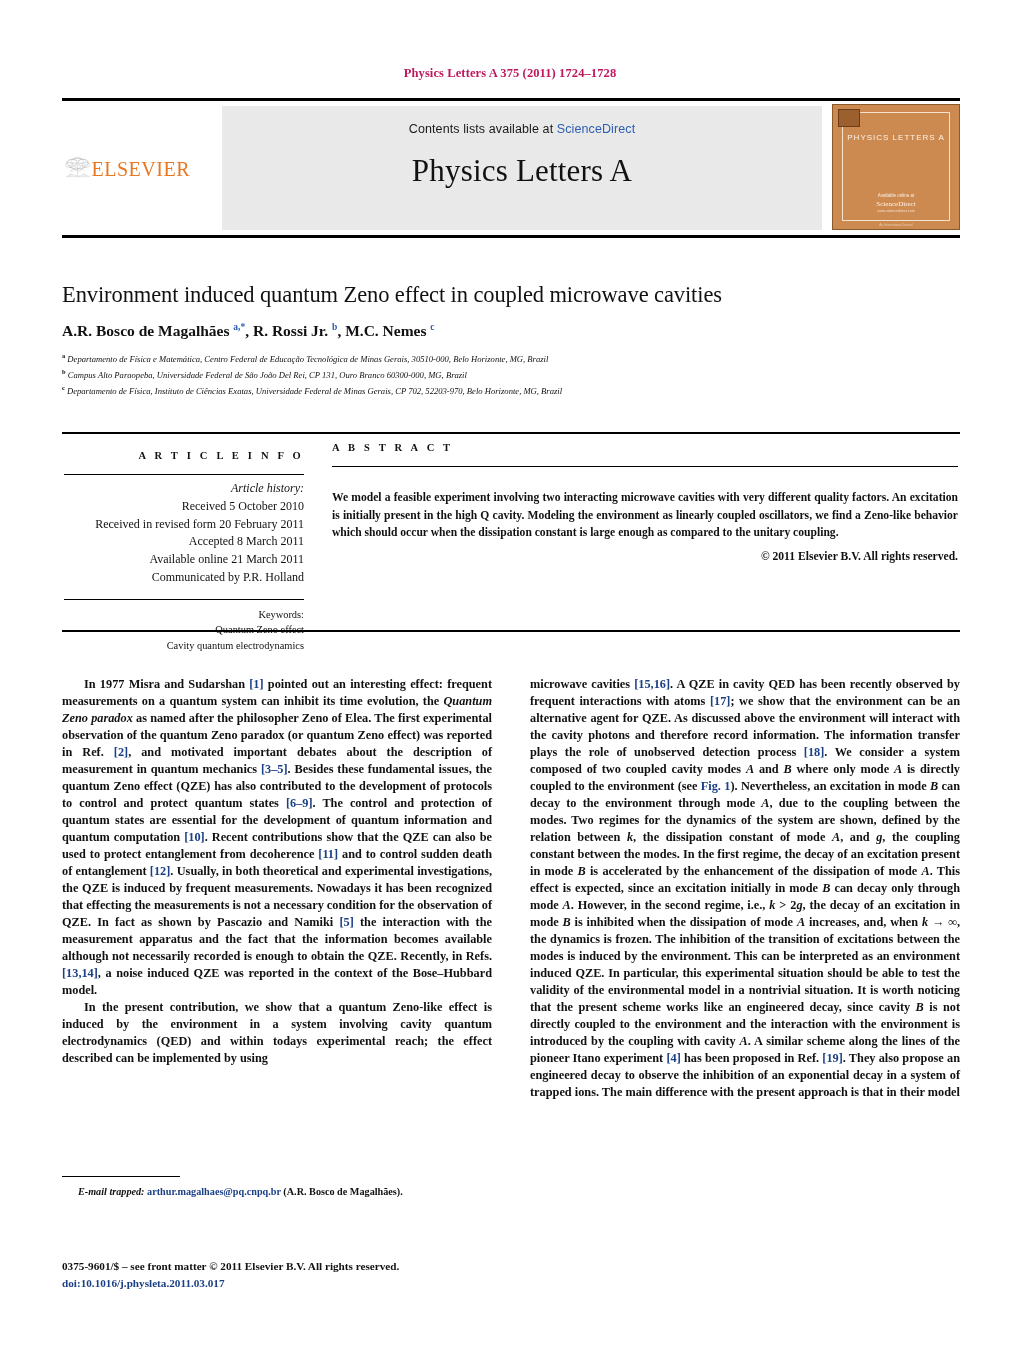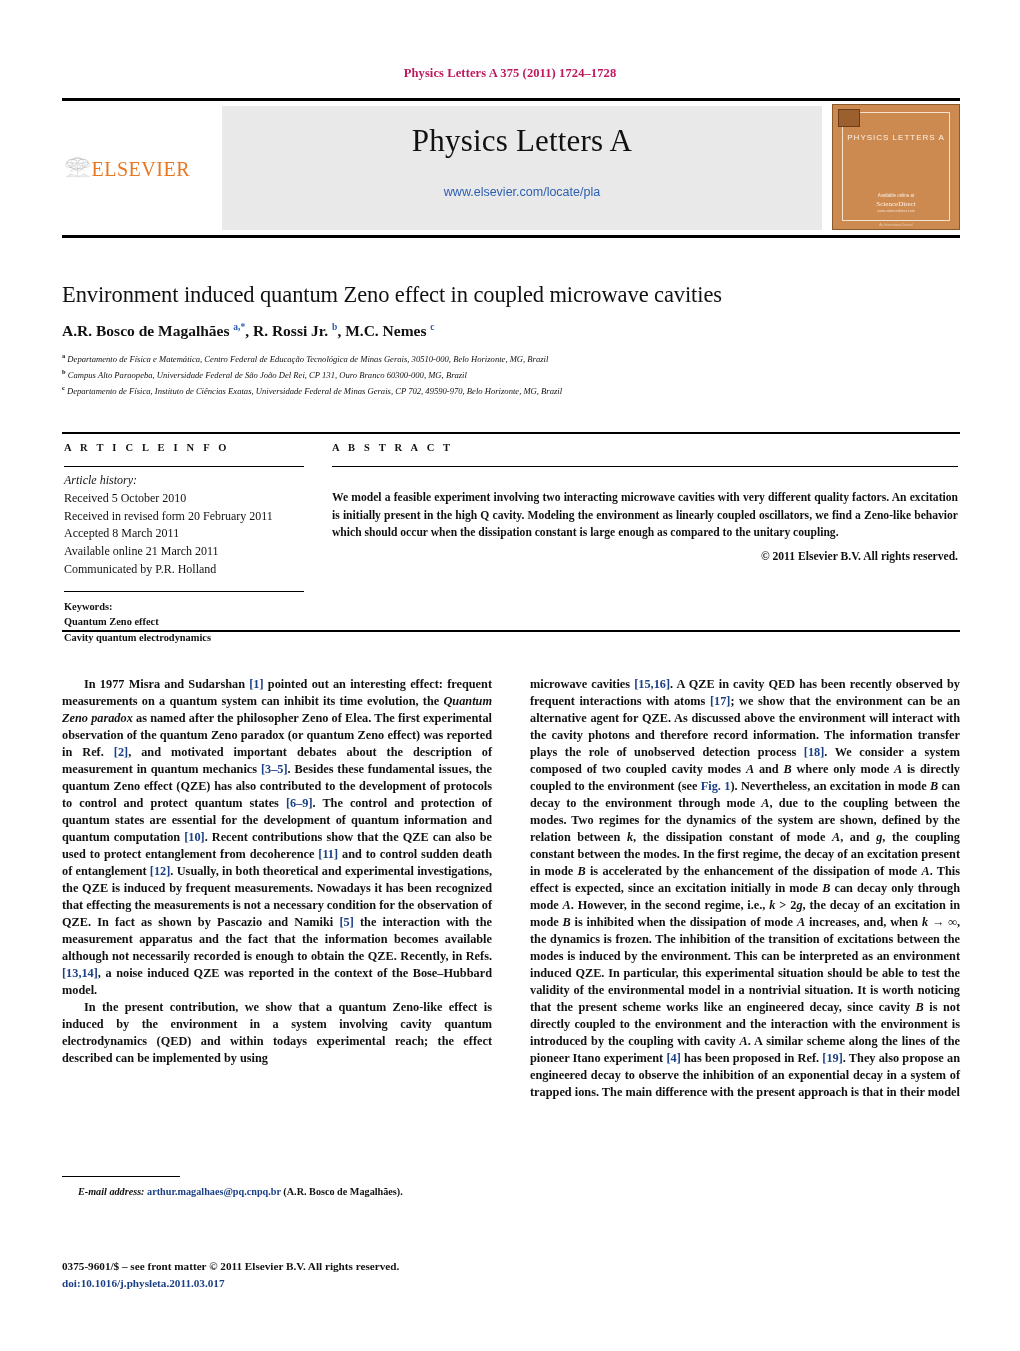--- a/index.html
+++ b/index.html
@@ -224,22 +224,23 @@
   }
   .band-rule-bottom {
     position: absolute;
     left: 0; top: 198px;
     width: 898px; height: 1.6px;
     background: #000;
   }
 
   .info-col {
     position: absolute;
-    left: 2px; top: 10px;
+    left: 2px; top: 18px;
     width: 240px;
+    text-align: right;
   }
   .abs-col {
     position: absolute;
     left: 270px; top: 10px;
     width: 626px;
   }
   .sec-head {
     font-family: "Liberation Serif", serif;
     font-weight: bold;
     font-size: 10.5px;
@@ -266,21 +267,21 @@
     height: 1.2px;
     background: #000;
     margin-top: 12px;
   }
   .kw-body {
     margin-top: 7px;
     font-family: "Liberation Serif", serif;
     font-size: 10.4px;
     line-height: 1.5;
     color: #111;
-    font-weight: bold;
+    font-weight: normal;
   }
   .abs-body {
     margin-top: 22px;
     font-family: "Liberation Serif", serif;
     font-size: 11.6px;
     line-height: 1.52;
     color: #111;
     text-align: justify;
     font-weight: bold;
   }
@@ -403,22 +404,22 @@
           <path d="M84 28 C90 22 100 22 106 30"></path>
           <path d="M40 44 C48 36 62 36 72 44"></path>
           <path d="M26 48 C34 42 44 42 50 48"></path>
           <path d="M66 48 C74 42 84 42 92 48"></path>
         </g>
       </svg>
       <div class="elsevier-word">ELSEVIER</div>
     </div>
 
     <div class="banner">
+      <div class="contents-line"><span>Contents lists available at </span><span class="sd">ScienceDirect</span></div>
       <div class="journal-title">Physics Letters A</div>
-      <div class="journal-url">www.elsevier.com/locate/pla</div>
     </div>
 
     <div class="cover-thumb">
       <div class="cover-inner-frame"></div>
       <div class="cover-elsevier-box"></div>
       <div class="cover-title">PHYSICS LETTERS A</div>
       <div class="cover-foot1">Available online at</div>
       <div class="cover-foot2">ScienceDirect</div>
       <div class="cover-foot3">www.sciencedirect.com</div>
       <div class="cover-bottombar">An International Journal</div>
@@ -426,21 +427,21 @@
 
     <div class="rule-thick-bottom"></div>
   </div>
 
   <div class="title-block">
     <div class="art-title">Environment induced quantum Zeno effect in coupled microwave cavities</div>
     <div class="authors">A.R. Bosco de Magalhães <sup>a,*</sup>, R. Rossi Jr. <sup>b</sup>, M.C. Nemes <sup>c</sup></div>
     <div class="affils">
       <div class="affil"><sup>a</sup> <span>Departamento de Física e Matemática, Centro Federal de Educação Tecnológica de Minas Gerais, 30510-000, Belo Horizonte, MG, Brazil</span></div>
       <div class="affil"><sup>b</sup> <span>Campus Alto Paraopeba, Universidade Federal de São João Del Rei, CP 131, Ouro Branco 60300-000, MG, Brazil</span></div>
-      <div class="affil"><sup>c</sup> <span>Departamento de Física, Instituto de Ciências Exatas, Universidade Federal de Minas Gerais, CP 702, 49590-970, Belo Horizonte, MG, Brazil</span></div>
+      <div class="affil"><sup>c</sup> <span>Departamento de Física, Instituto de Ciências Exatas, Universidade Federal de Minas Gerais, CP 702, 52203-970, Belo Horizonte, MG, Brazil</span></div>
     </div>
   </div>
 
   <div class="band">
     <div class="band-rule-top"></div>
 
     <div class="info-col">
       <div class="sec-head">A R T I C L E   I N F O</div>
       <div class="thin-rule"></div>
       <div class="info-body">
@@ -473,21 +474,21 @@
     <p>In 1977 Misra and Sudarshan <span class="ref">[1]</span> pointed out an interesting effect: frequent measurements on a quantum system can inhibit its time evolution, the <span class="it">Quantum Zeno paradox</span> as named after the philosopher Zeno of Elea. The first experimental observation of the quantum Zeno paradox (or quantum Zeno effect) was reported in Ref. <span class="ref">[2]</span>, and motivated important debates about the description of measurement in quantum mechanics <span class="ref">[3–5]</span>. Besides these fundamental issues, the quantum Zeno effect (QZE) has also contributed to the development of protocols to control and protect quantum states <span class="ref">[6–9]</span>. The control and protection of quantum states are essential for the development of quantum information and quantum computation <span class="ref">[10]</span>. Recent contributions show that the QZE can also be used to protect entanglement from decoherence <span class="ref">[11]</span> and to control sudden death of entanglement <span class="ref">[12]</span>. Usually, in both theoretical and experimental investigations, the QZE is induced by frequent measurements. Nowadays it has been recognized that effecting the measurements is not a necessary condition for the observation of QZE. In fact as shown by Pascazio and Namiki <span class="ref">[5]</span> the interaction with the measurement apparatus and the fact that the information becomes available although not necessarily recorded is enough to obtain the QZE. Recently, in Refs. <span class="ref">[13,14]</span>, a noise induced QZE was reported in the context of the Bose–Hubbard model.</p>
     <p>In the present contribution, we show that a quantum Zeno-like effect is induced by the environment in a system involving cavity quantum electrodynamics (QED) and within todays experimental reach; the effect described can be implemented by using</p>
   </div>
 
   <div class="col col-right">
     <p style="text-indent:0">microwave cavities <span class="ref">[15,16]</span>. A QZE in cavity QED has been recently observed by frequent interactions with atoms <span class="ref">[17]</span>; we show that the environment can be an alternative agent for QZE. As discussed above the environment will interact with the cavity photons and therefore record information. The information transfer plays the role of unobserved detection process <span class="ref">[18]</span>. We consider a system composed of two coupled cavity modes <span class="it">A</span> and <span class="it">B</span> where only mode <span class="it">A</span> is directly coupled to the environment (see <span class="ref">Fig. 1</span>). Nevertheless, an excitation in mode <span class="it">B</span> can decay to the environment through mode <span class="it">A</span>, due to the coupling between the modes. Two regimes for the dynamics of the system are shown, defined by the relation between <span class="it">k</span>, the dissipation constant of mode <span class="it">A</span>, and <span class="it">g</span>, the coupling constant between the modes. In the first regime, the decay of an excitation present in mode <span class="it">B</span> is accelerated by the enhancement of the dissipation of mode <span class="it">A</span>. This effect is expected, since an excitation initially in mode <span class="it">B</span> can decay only through mode <span class="it">A</span>. However, in the second regime, i.e., <span class="it">k</span> &gt; 2<span class="it">g</span>, the decay of an excitation in mode <span class="it">B</span> is inhibited when the dissipation of mode <span class="it">A</span> increases, and, when <span class="it">k</span> → ∞, the dynamics is frozen. The inhibition of the transition of excitations between the modes is induced by the environment. This can be interpreted as an environment induced QZE. In particular, this experimental situation should be able to test the validity of the environmental model in a nontrivial situation. It is worth noticing that the present scheme works like an engineered decay, since cavity <span class="it">B</span> is not directly coupled to the environment and the interaction with the environment is introduced by the coupling with cavity <span class="it">A</span>. A similar scheme along the lines of the pioneer Itano experiment <span class="ref">[4]</span> has been proposed in Ref. <span class="ref">[19]</span>. They also propose an engineered decay to observe the inhibition of an exponential decay in a system of trapped ions. The main difference with the present approach is that in their model</p>
   </div>
 
   <div class="footnotes">
     <div class="fn-rule"></div>
-    <div class="fn-email"><span class="lbl">E-mail address:</span> <span class="mail">arthur.magalhaes@pq.cnpq.br</span> <span>(A.R. Bosco de Magalhães).</span></div>
+    <div class="fn-email"><span class="lbl">E-mail trapped:</span> <span class="mail">arthur.magalhaes@pq.cnpq.br</span> <span>(A.R. Bosco de Magalhães).</span></div>
   </div>
 
   <div class="issn-block">
     <div class="issn-line">0375-9601/$ – see front matter  © 2011 Elsevier B.V. All rights reserved.</div>
     <div class="doi-line">doi:10.1016/j.physleta.2011.03.017</div>
   </div>
 
 </div>
 
 </body></html>

